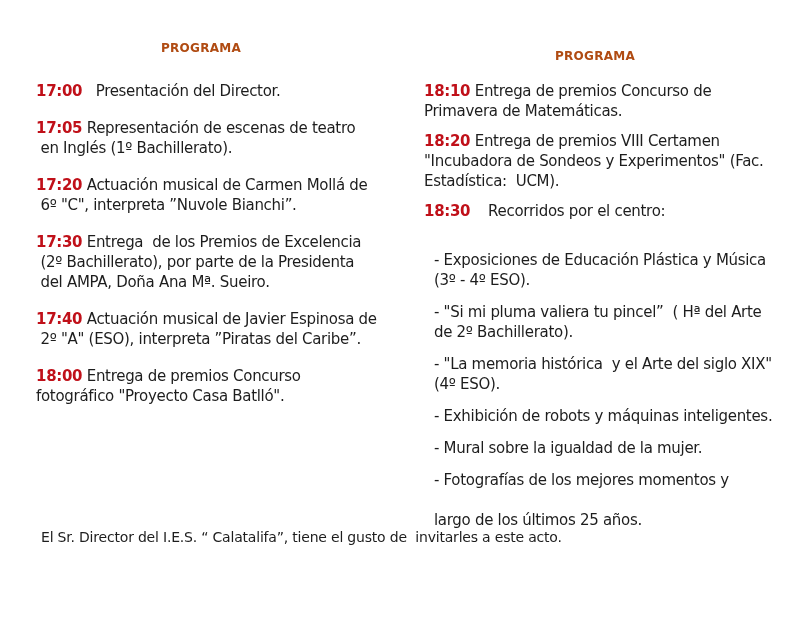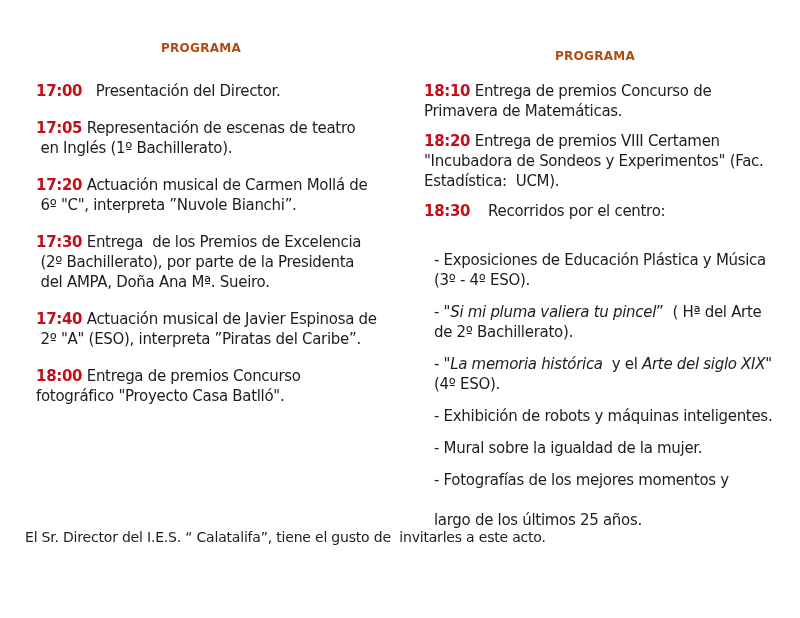--- a/index.html
+++ b/index.html
@@ -44,24 +44,24 @@
     white-space: pre-wrap;
   }
   .col-left  p.event { margin-bottom: 17px; }
   .col-right p.event { margin-bottom: 10px; }
   .bullets { margin-top: 29px; }
   p.bullet { margin-bottom: 12px; padding-left: 10px; }
   span.time {
     color: var(--time-color);
     font-weight: bold;
   }
-  span.it { font-style: italic; }
+  span.it { }
   .footer {
     position: absolute;
-    left: 25px; top: 528px;
+    left: 41px; top: 528px;
     width: 740px;
     font-size: 14px;
     line-height: 18px;
     letter-spacing: -0.2px;
     margin: 0;
     white-space: pre-wrap;
   }
 </style>
 </head>
 <body>

